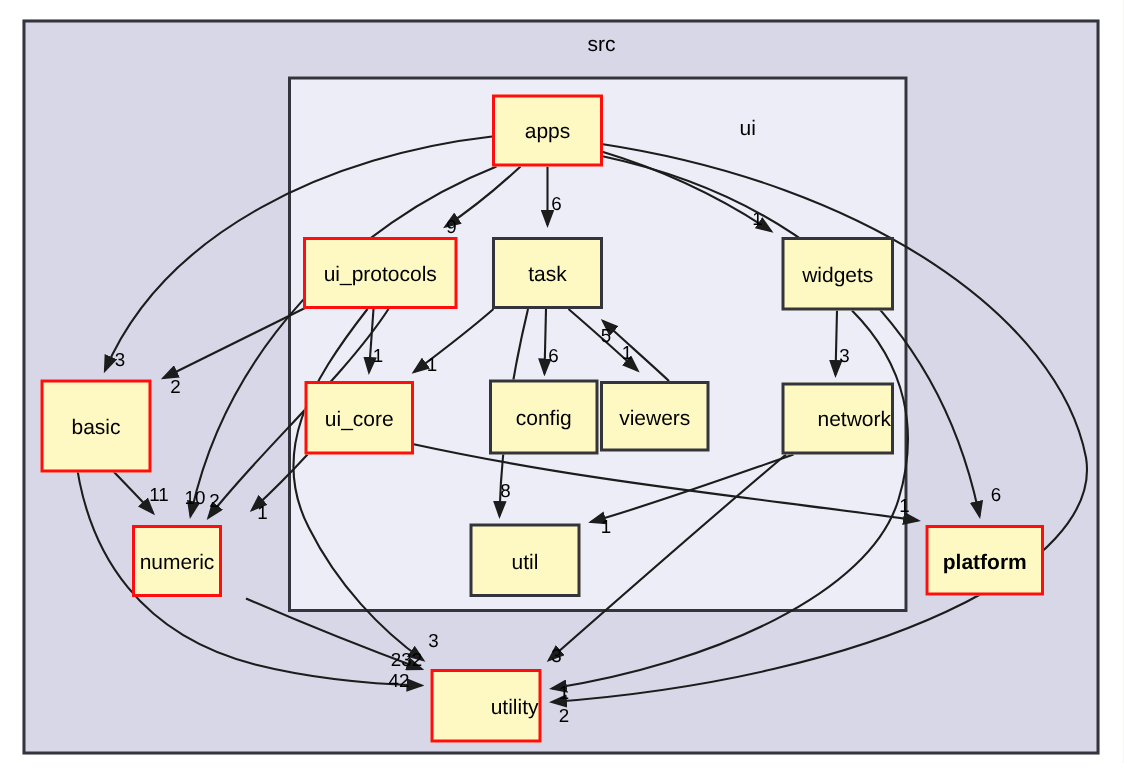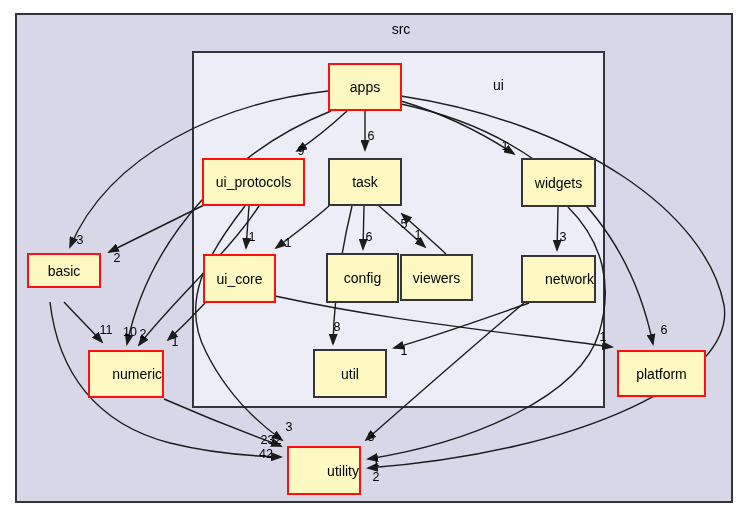--- a/index.html
+++ b/index.html
@@ -93,41 +93,41 @@
       </div>
       <div class="node red" style="left: 202px; top: 158px; width: 103px; height: 48px;">
         <span>ui_protocols</span>
       </div>
       <div class="node dark" style="left: 328px; top: 158px; width: 74px; height: 48px;">
         <span>task</span>
       </div>
       <div class="node dark" style="left: 521px; top: 158px; width: 75px; height: 49px;">
         <span>widgets</span>
       </div>
-      <div class="node red" style="left: 27px; top: 253px; width: 74px; height: 35px;">
+      <div class="node red" style="left: 27px; top: 253px; width: 74px; height: 62px;">
         <span>basic</span>
       </div>
       <div class="node red" style="left: 203px; top: 254px; width: 73px; height: 49px;">
         <span>ui_core</span>
       </div>
       <div class="node dark" style="left: 326px; top: 253px; width: 73px; height: 50px;">
         <span>config</span>
       </div>
       <div class="node dark" style="left: 400px; top: 254px; width: 73px; height: 47px; justify-content: center;">
         <span>viewers</span>
       </div>
       <div class="node dark" style="left: 521px; top: 255px; width: 75px; height: 48px; padding-left: 22px;">
         <span>network</span>
       </div>
       <div class="node dark" style="left: 313px; top: 349px; width: 74px; height: 49px;">
         <span>util</span>
       </div>
-      <div class="node red" style="left: 88px; top: 350px; width: 76px; height: 48px; justify-content: flex-end;">
+      <div class="node red" style="left: 88px; top: 350px; width: 60px; height: 48px;">
         <span>numeric</span>
       </div>
-      <div class="node red" style="left: 617px; top: 350px; width: 89px; height: 47px;">
+      <div class="node red" style="left: 617px; top: 350px; width: 79px; height: 47px; font-weight: bold;">
         <span>platform</span>
       </div>
       <div class="node red" style="left: 287px; top: 446px; width: 74px; height: 49px; justify-content: flex-end;">
         <span>utility</span>
       </div>
     </div>
 </div>
 
 </body></html>

